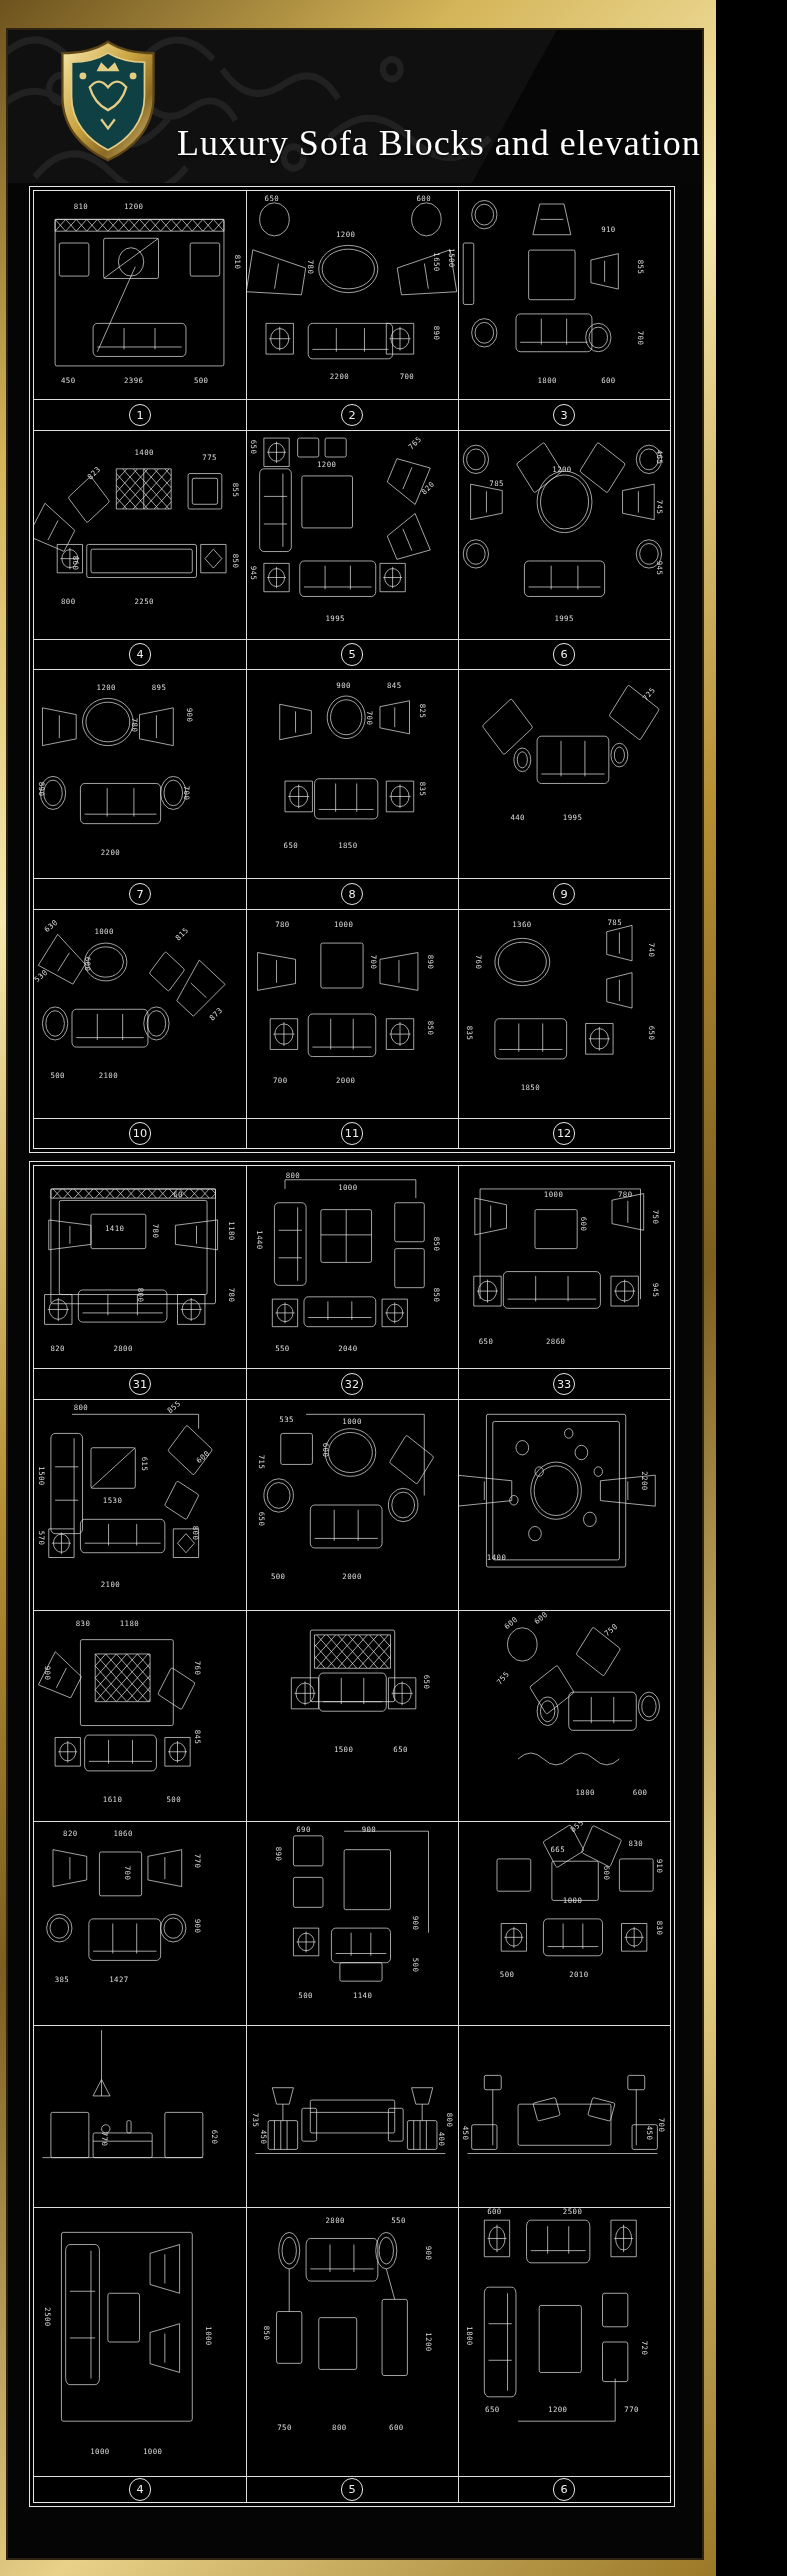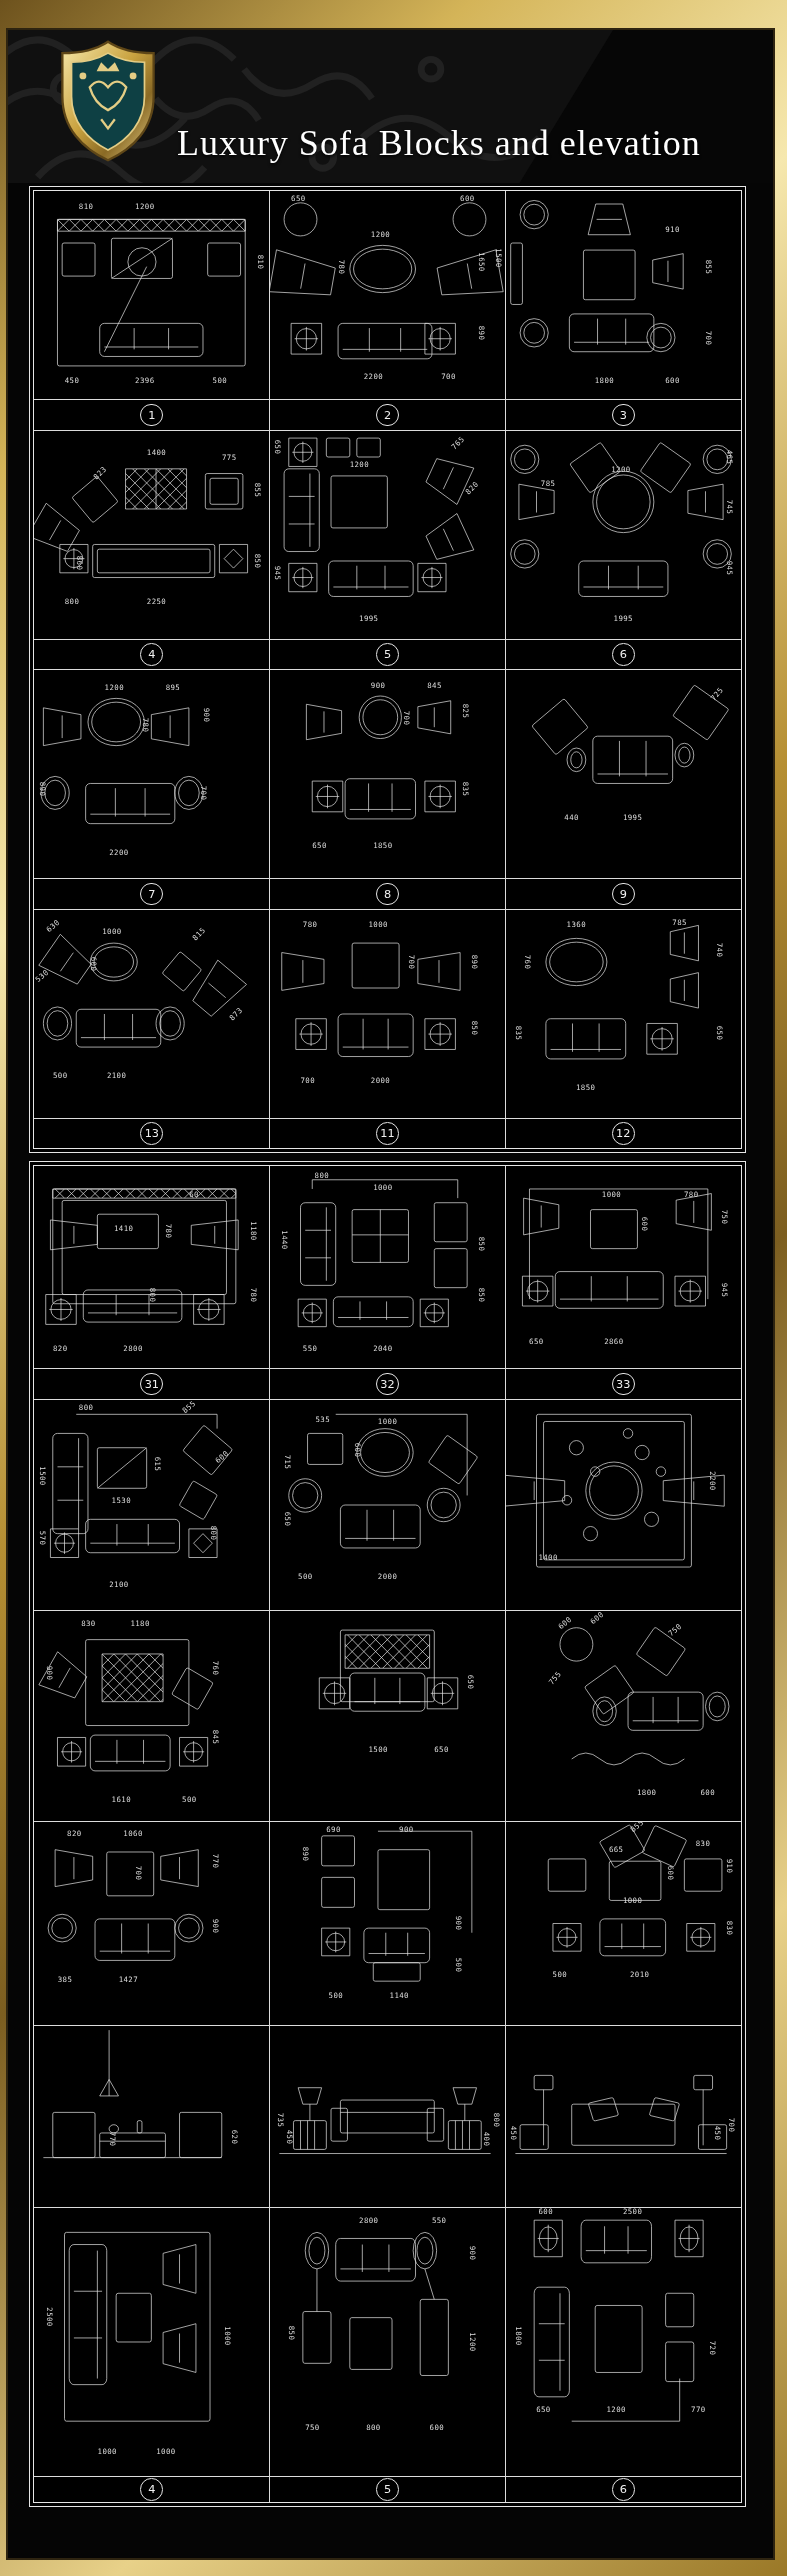--- a/index.html
+++ b/index.html
@@ -1,17 +1,17 @@
 <!DOCTYPE html>
 <html><head>
 <meta charset="utf-8">
 <style>
   html,body{margin:0;padding:0;background:#000;}
   body{width:787px;height:2576px;overflow:hidden;font-family:"DejaVu Sans",sans-serif;}
-  .frame{width:787px;height:2576px;box-sizing:border-box;padding:29.5px 13.8px 17.7px 7.9px;
+  .frame{width:716px;height:2576px;box-sizing:border-box;padding:29.5px 13.8px 17.7px 7.9px;
     background:linear-gradient(135deg,#6d521d 0%,#d4b458 14%,#f6e8ae 28%,#b68f33 46%,#7c5e20 60%,#e8d189 80%,#9a7827 100%);}
   .inner{width:100%;height:100%;background:#050505;box-shadow:0 0 0 2px #2e2410;position:relative;overflow:hidden;}
   
   .header{position:relative;height:153px;background:#101010;overflow:hidden;}
   .header-deco{position:absolute;inset:0;width:100%;height:100%;}
   .crest{position:absolute;left:43px;top:7.9px;width:114px;height:128px;}
   .page-title{position:absolute;left:169px;top:92px;color:#ffffff;
     font-family:"Liberation Serif","DejaVu Serif",serif;font-size:36px;letter-spacing:1px;
     text-shadow:0 2px 3px rgba(0,0,0,.9);white-space:nowrap;}
   
@@ -547,21 +547,21 @@
                   <span class="dim" style="left: 74%; top: 5.68182%;">785</span>
                   <span class="dim" style="left: 9%; top: 25%; transform: translate(-50%, -50%) rotate(90deg);">760</span>
                   <span class="dim" style="left: 91%; top: 19.3182%; transform: translate(-50%, -50%) rotate(90deg);">740</span>
                   <span class="dim" style="left: 5%; top: 59.0909%; transform: translate(-50%, -50%) rotate(90deg);">835</span>
                   <span class="dim" style="left: 91%; top: 59.0909%; transform: translate(-50%, -50%) rotate(90deg);">650</span>
                   <span class="dim" style="left: 34%; top: 85.2273%;">1850</span>
                 </div>
               </div>
               <div class="band" style="height: 29.5px;">
                 <div class="bandcell">
-                  <span class="circnum">13</span>
+                  <span class="circnum">10</span>
                 </div>
                 <div class="bandcell">
                   <span class="circnum">11</span>
                 </div>
                 <div class="bandcell">
                   <span class="circnum">12</span>
                 </div>
               </div>
             </div>
           </div>
@@ -773,21 +773,21 @@
                     <rect x="70" y="18" width="16" height="14" rx="0.8" transform="rotate(35 78 25)" fill="none" stroke="#e6e6e6" stroke-width="0.7" vector-effect="non-scaling-stroke"></rect>
                     <ellipse cx="15" cy="40" rx="7" ry="7" fill="none" stroke="#e6e6e6" stroke-width="0.7" vector-effect="non-scaling-stroke"></ellipse>
                     <ellipse cx="15" cy="40" rx="5.4" ry="5.4" fill="none" stroke="#e6e6e6" stroke-width="0.7" vector-effect="non-scaling-stroke"></ellipse>
                     <ellipse cx="74" cy="44" rx="7" ry="7" fill="none" stroke="#e6e6e6" stroke-width="0.7" vector-effect="non-scaling-stroke"></ellipse>
                     <ellipse cx="74" cy="44" rx="5.4" ry="5.4" fill="none" stroke="#e6e6e6" stroke-width="0.7" vector-effect="non-scaling-stroke"></ellipse>
                     <rect x="30" y="44" width="34" height="18" rx="2" fill="none" stroke="#e6e6e6" stroke-width="0.7" vector-effect="non-scaling-stroke"></rect>
                     <line x1="41.333333333333336" y1="46" x2="41.333333333333336" y2="59" fill="none" stroke="#e6e6e6" stroke-width="0.7" vector-effect="non-scaling-stroke"></line>
                     <line x1="52.66666666666667" y1="46" x2="52.66666666666667" y2="59" fill="none" stroke="#e6e6e6" stroke-width="0.7" vector-effect="non-scaling-stroke"></line>
                     <line x1="32" y1="58" x2="62" y2="58" fill="none" stroke="#e6e6e6" stroke-width="0.7" vector-effect="non-scaling-stroke"></line>
                   </svg>
-                  <span class="dim" style="left: 19%; top: 9.09091%; margin-left: 8px;">535</span>
+                  <span class="dim" style="left: 19%; top: 9.09091%;">535</span>
                   <span class="dim" style="left: 50%; top: 10.2273%;">1000</span>
                   <span class="dim" style="left: 37%; top: 23.8636%; transform: translate(-50%, -50%) rotate(90deg);">600</span>
                   <span class="dim" style="left: 7%; top: 29.5455%; transform: translate(-50%, -50%) rotate(90deg);">715</span>
                   <span class="dim" style="left: 7%; top: 56.8182%; transform: translate(-50%, -50%) rotate(90deg);">650</span>
                   <span class="dim" style="left: 15%; top: 84.0909%;">500</span>
                   <span class="dim" style="left: 50%; top: 84.0909%;">2000</span>
                 </div>
                 <div class="cell">
                   <svg viewBox="0 0 100 88" preserveAspectRatio="none" class="sk">
                     <rect x="13" y="6" width="66" height="64" rx="0.8" fill="none" stroke="#e6e6e6" stroke-width="0.7" vector-effect="non-scaling-stroke"></rect>

